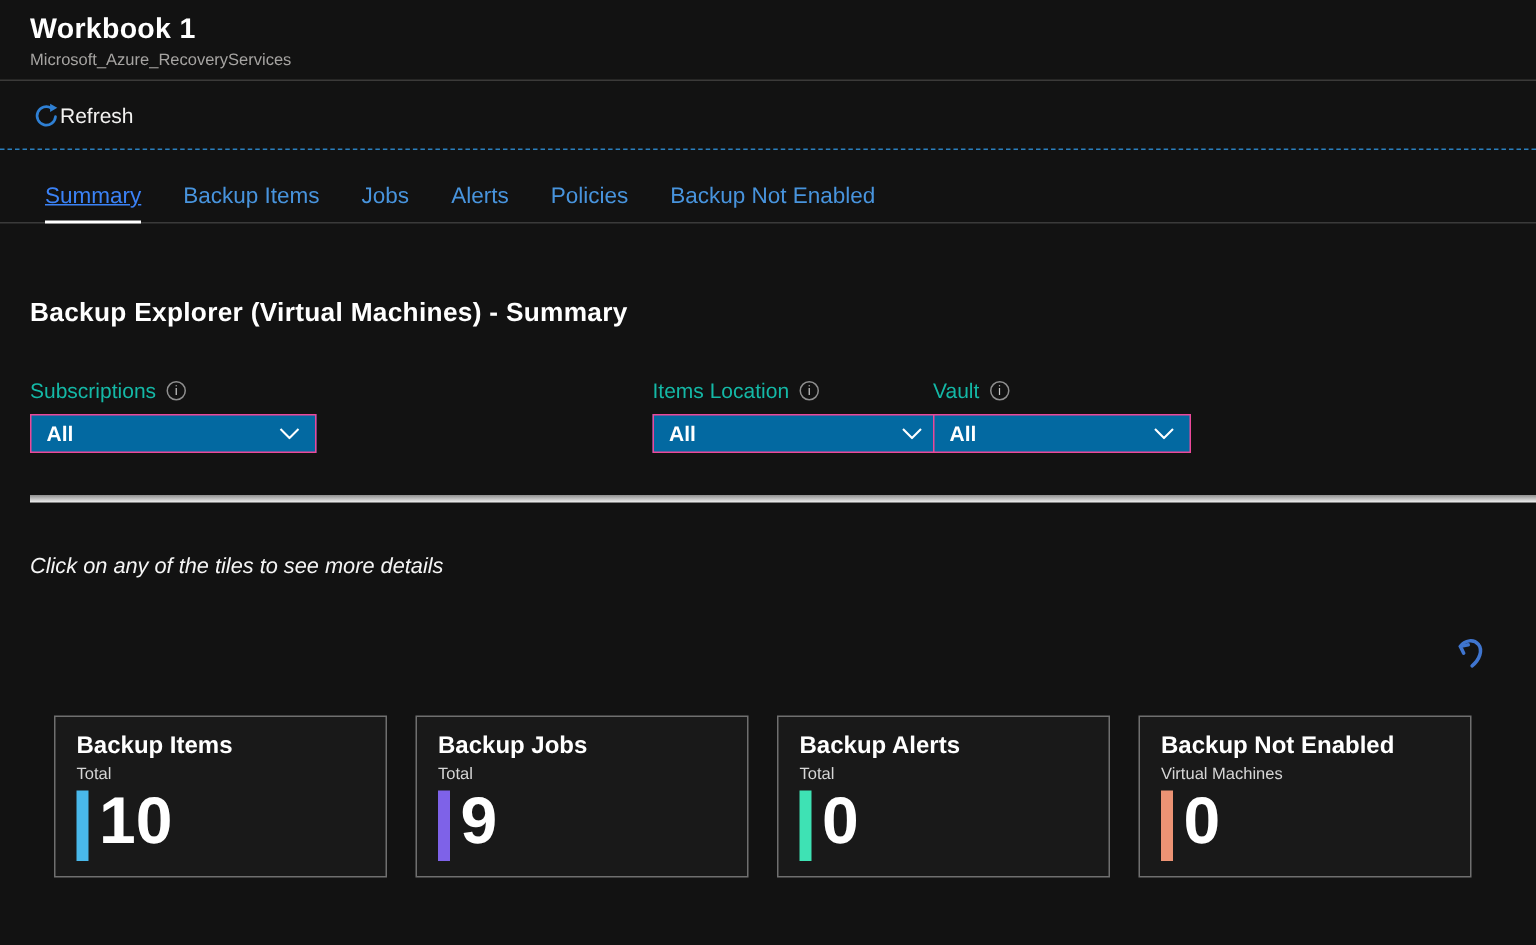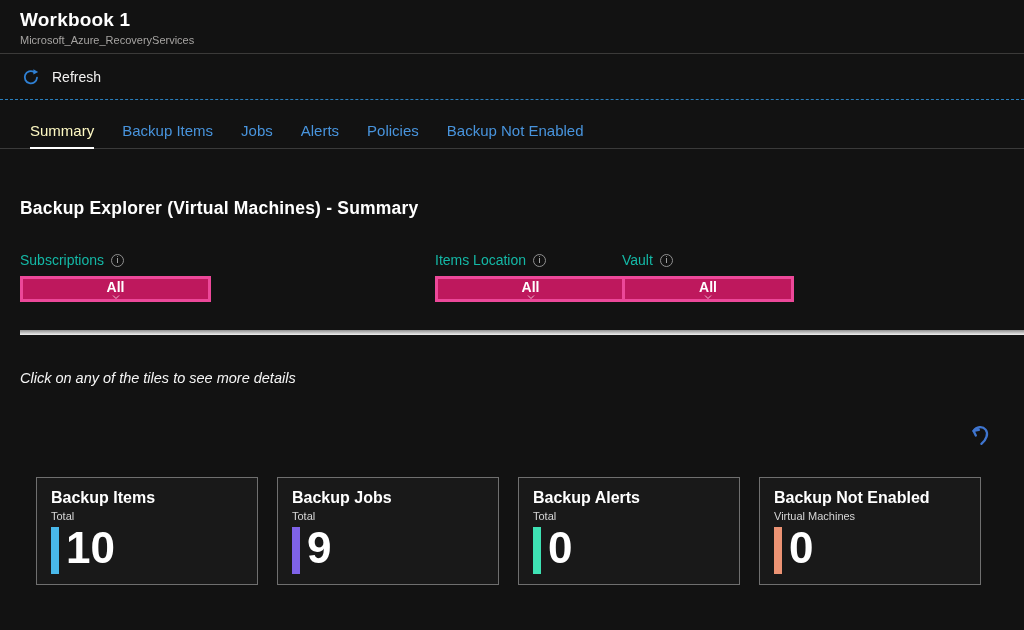--- a/index.html
+++ b/index.html
@@ -15,56 +15,56 @@
   
   .wb-header { padding:9px 8px 7px 20px; border-bottom:1px solid #3b3a39; }
   .wb-title { font-size:19px; font-weight:700; letter-spacing:0.2px; }
   .wb-subtitle { font-size:11px; color:#a6a4a2; margin-top:3px; }
 
   
   .toolbar {
     height:46px; display:flex; align-items:center; padding-left:22px;
     border-bottom:1px dashed #2a7fbd;
   }
-  .refresh-btn { display:flex; align-items:center; gap:12px; cursor:pointer; }
+  .refresh-btn { display:flex; align-items:center; gap:0; cursor:pointer; }
   .refresh-btn span.lbl { font-size:14px; color:#f3f2f1; }
 
   
   .tabbar {
     display:flex; gap:28px; padding:22px 0 0 30px;
     border-bottom:1px solid #3a3a3a;
   }
   .tab {
     font-size:15px; padding-bottom:8px; color:#4894dd; cursor:pointer;
     border-bottom:2.5px solid transparent; margin-bottom:-1px;
   }
-  .tab.active { color:#fef9c3; border-bottom-color:#ffffff; }
+  .tab.active { color:#3b82f6; border-bottom-color:#ffffff;text-decoration:underline; }
 
   
   .section-heading {
     margin:49px 20px 0 20px; font-size:17.5px; font-weight:700; letter-spacing:0.2px;
   }
 
   
   .filters { position:relative; height:78px; margin-top:33px; }
   .filter-group { position:absolute; top:0; }
   .filter-group.subscriptions { left:20px; }
   .filter-group.vault-location { left:435px; }
   .filter-group.vault { left:622px; }
   .filter-label { display:flex; align-items:center; gap:7px; font-size:14px; color:#14b8a6; }
   .info-icon {
     width:13px; height:13px; border:1px solid #8f8f8f; border-radius:50%;
     color:#c4c4c4; font-size:9px; line-height:11px; text-align:center;
     display:inline-block; font-style:normal;
   }
   .info-icon::after { content:"i"; }
   .select-box {
-    margin-top:8px; height:26px; background:#be185d; border:3px solid #ec4899;
+    margin-top:8px; height:26px; background:#0369a1; border:1px solid #ec4899;
     display:flex; align-items:center; justify-content:space-between;
-    padding:0 10px; cursor:pointer;flex-direction:column;
+    padding:0 10px; cursor:pointer;
   }
   .select-box .value { font-size:14px; font-weight:700; color:#ffffff; }
   .filter-group.subscriptions .select-box { width:191px; }
   .filter-group.vault-location .select-box { width:191px; }
   .filter-group.vault .select-box { width:172px; }
 
   
   .thick-divider {
     height:5px; margin-left:20px;
     background:linear-gradient(#8f8f8f, #f2f2f2);

